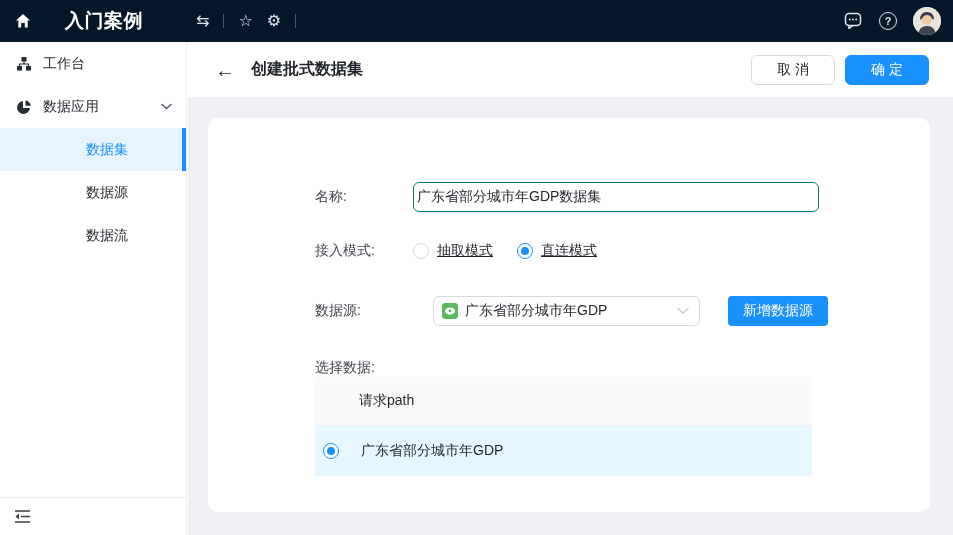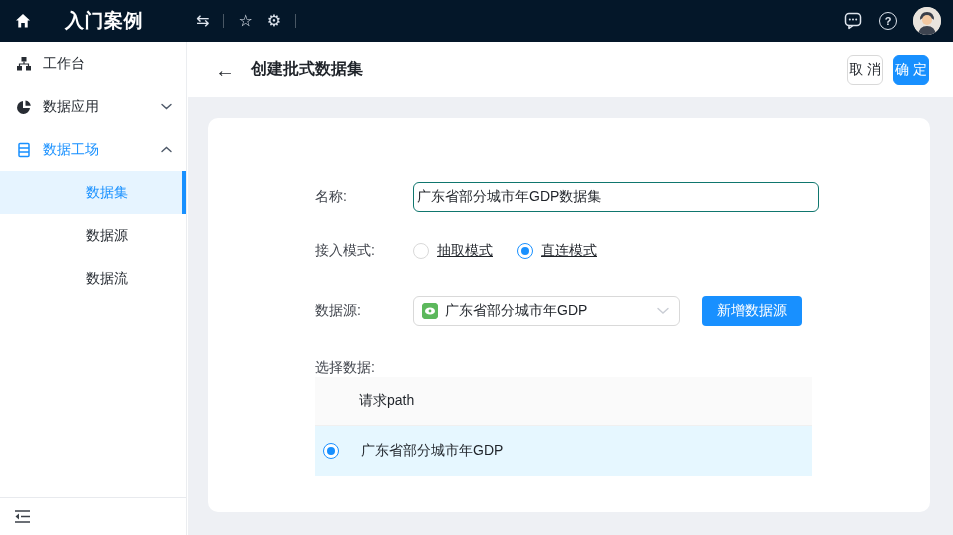--- a/index.html
+++ b/index.html
@@ -38,21 +38,21 @@
   .side-bottom { position:absolute; left:0; right:0; bottom:0; height:38px;
     border-top:1px solid #e8eaee; display:flex; align-items:center; padding-left:14px; }
 
   
   .main-head { position:absolute; left:188px; top:42px; right:0; height:55px;
     background:#fff; display:flex; align-items:center; padding:0 24px 0 27px; }
   .back { font-size:20px; color:#1f2329; cursor:pointer; margin-right:16px; line-height:1; }
   .page-title { font-size:16px; font-weight:700; }
   .head-btns { margin-left:auto; display:flex; gap:10px; }
   .btn { height:30px; border-radius:6px; font-size:14px; display:flex; align-items:center;
-    justify-content:center; cursor:pointer; padding:0 1px; white-space:pre; }
+    justify-content:center; cursor:pointer; padding:0 25px; white-space:pre; }
   .btn-default { background:#fff; border:1px solid #d9d9d9; color:#1f2329; }
   .btn-primary { background:#1890ff; border:1px solid #1890ff; color:#fff; }
 
   
   .content { position:absolute; left:188px; top:97px; right:0; bottom:0; background:#eef0f4; }
   .card { position:absolute; left:20px; top:21px; right:23px; bottom:23px;
     background:#fff; border-radius:10px; }
 
   .frow { position:absolute; left:107px; right:22px; display:flex; align-items:center; }
   .flabel { width:98px; flex:none; color:#42464e; font-size:14px; }
@@ -61,27 +61,27 @@
     padding:0 3px; font-size:14px; color:#1f2329; outline:none;
     font-family:"Liberation Sans","DejaVu Sans",sans-serif; }
   .row-mode { top:122px; height:22px; }
   .radio-group { display:flex; align-items:center; gap:24px; }
   .radio-opt { display:flex; align-items:center; gap:8px; cursor:pointer;text-decoration:underline; }
   .radio { width:16px; height:16px; border-radius:50%; background:#fff;
     border:1px solid #d9d9d9; flex:none; position:relative; }
   .radio.checked { border:1px solid #1890ff; }
   .radio.checked::after { content:""; position:absolute; left:3px; top:3px;
     width:8px; height:8px; border-radius:50%; background:#1890ff; }
-  .row-source { top:169px; height:48px; }
+  .row-source { top:169px; height:48px;gap:20px; }
   .select { width:267px; height:30px; border:1px solid #d9d9d9; border-radius:6px;
     display:flex; align-items:center; padding:0 10px 0 8px; cursor:pointer; gap:7px; }
   .src-ico { width:16px; height:16px; border-radius:4px; background:#5cb85c; flex:none;
     display:flex; align-items:center; justify-content:center; }
   .select .sel-chev { margin-left:auto; color:#c9cdd4; font-size:12px; }
-  .btn-add { margin-left:22px; height:30px; border-radius:4px; background:#1890ff;
+  .btn-add { margin-left:8px; height:30px; border-radius:4px; background:#1890ff;
     color:#fff; font-size:14px; padding:15px 15px; display:flex; align-items:center; cursor:pointer; }
 
   .row-data { top:227px; align-items:flex-start;flex-direction:column; }
   .data-label { padding-top:14px; }
   .dtable { width:497px; }
   .thead { height:49px; background:#fafafa; display:flex; align-items:center;
     padding-left:44px; font-weight:500; color:#1f2329; border-bottom:1px solid #f0f0f0; }
   .trow { height:50px; background:#e6f7ff; display:flex; align-items:center;
     padding-left:8px; cursor:pointer; }
   .trow .radio { margin-right:22px; }
@@ -151,34 +151,20 @@
       </svg>
     </span>
     <span>数据应用</span>
     <span class="chev">
       <svg width="11" height="7" viewBox="0 0 11 7">
           <path d="M1 1.5 L5.5 5.5 L10 1.5" fill="none" stroke="#4e5969" stroke-width="1.4" stroke-linecap="round"></path>
         </svg>
     </span>
   </div>
 
-  <div class="side-item active">
-    <span class="mi">
-      <svg width="16" height="16" viewBox="0 0 16 16">
-        <rect x="3" y="1.5" width="10" height="13" rx="1" fill="none" stroke="#1890ff" stroke-width="1.5"></rect>
-        <path d="M3 6 H13 M3 10 H13" stroke="#1890ff" stroke-width="1.5"></path>
-      </svg>
-    </span>
-    <span>数据工场</span>
-    <span class="chev">
-      <svg width="11" height="7" viewBox="0 0 11 7">
-          <path d="M1 5.5 L5.5 1.5 L10 5.5" fill="none" stroke="#4e5969" stroke-width="1.4" stroke-linecap="round"></path>
-        </svg>
-    </span>
-  </div>
 
   <div class="sub-item selected">
     <span>数据集</span>
   </div>
   <div class="sub-item">
     <span>数据源</span>
   </div>
   <div class="sub-item">
     <span>数据流</span>
   </div>

